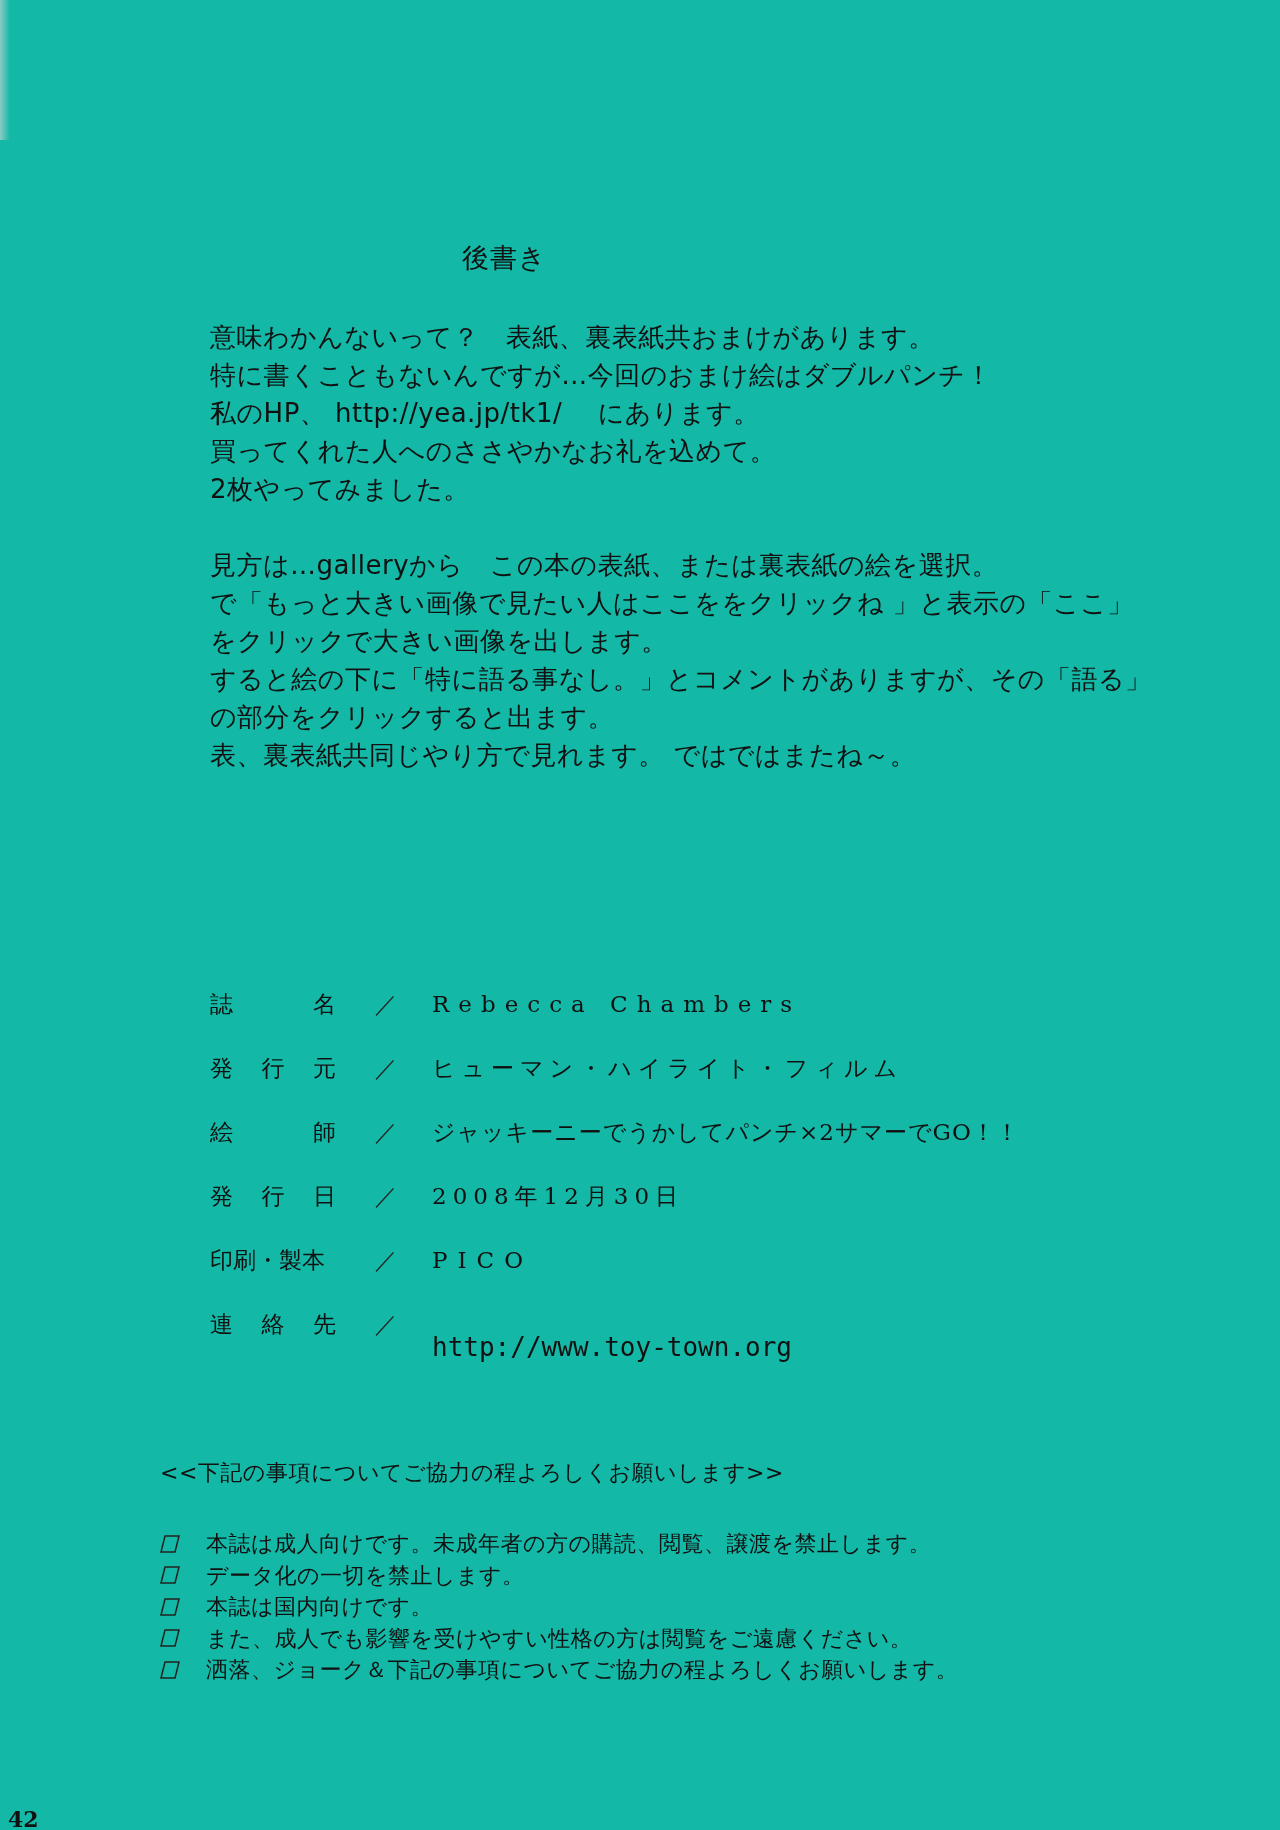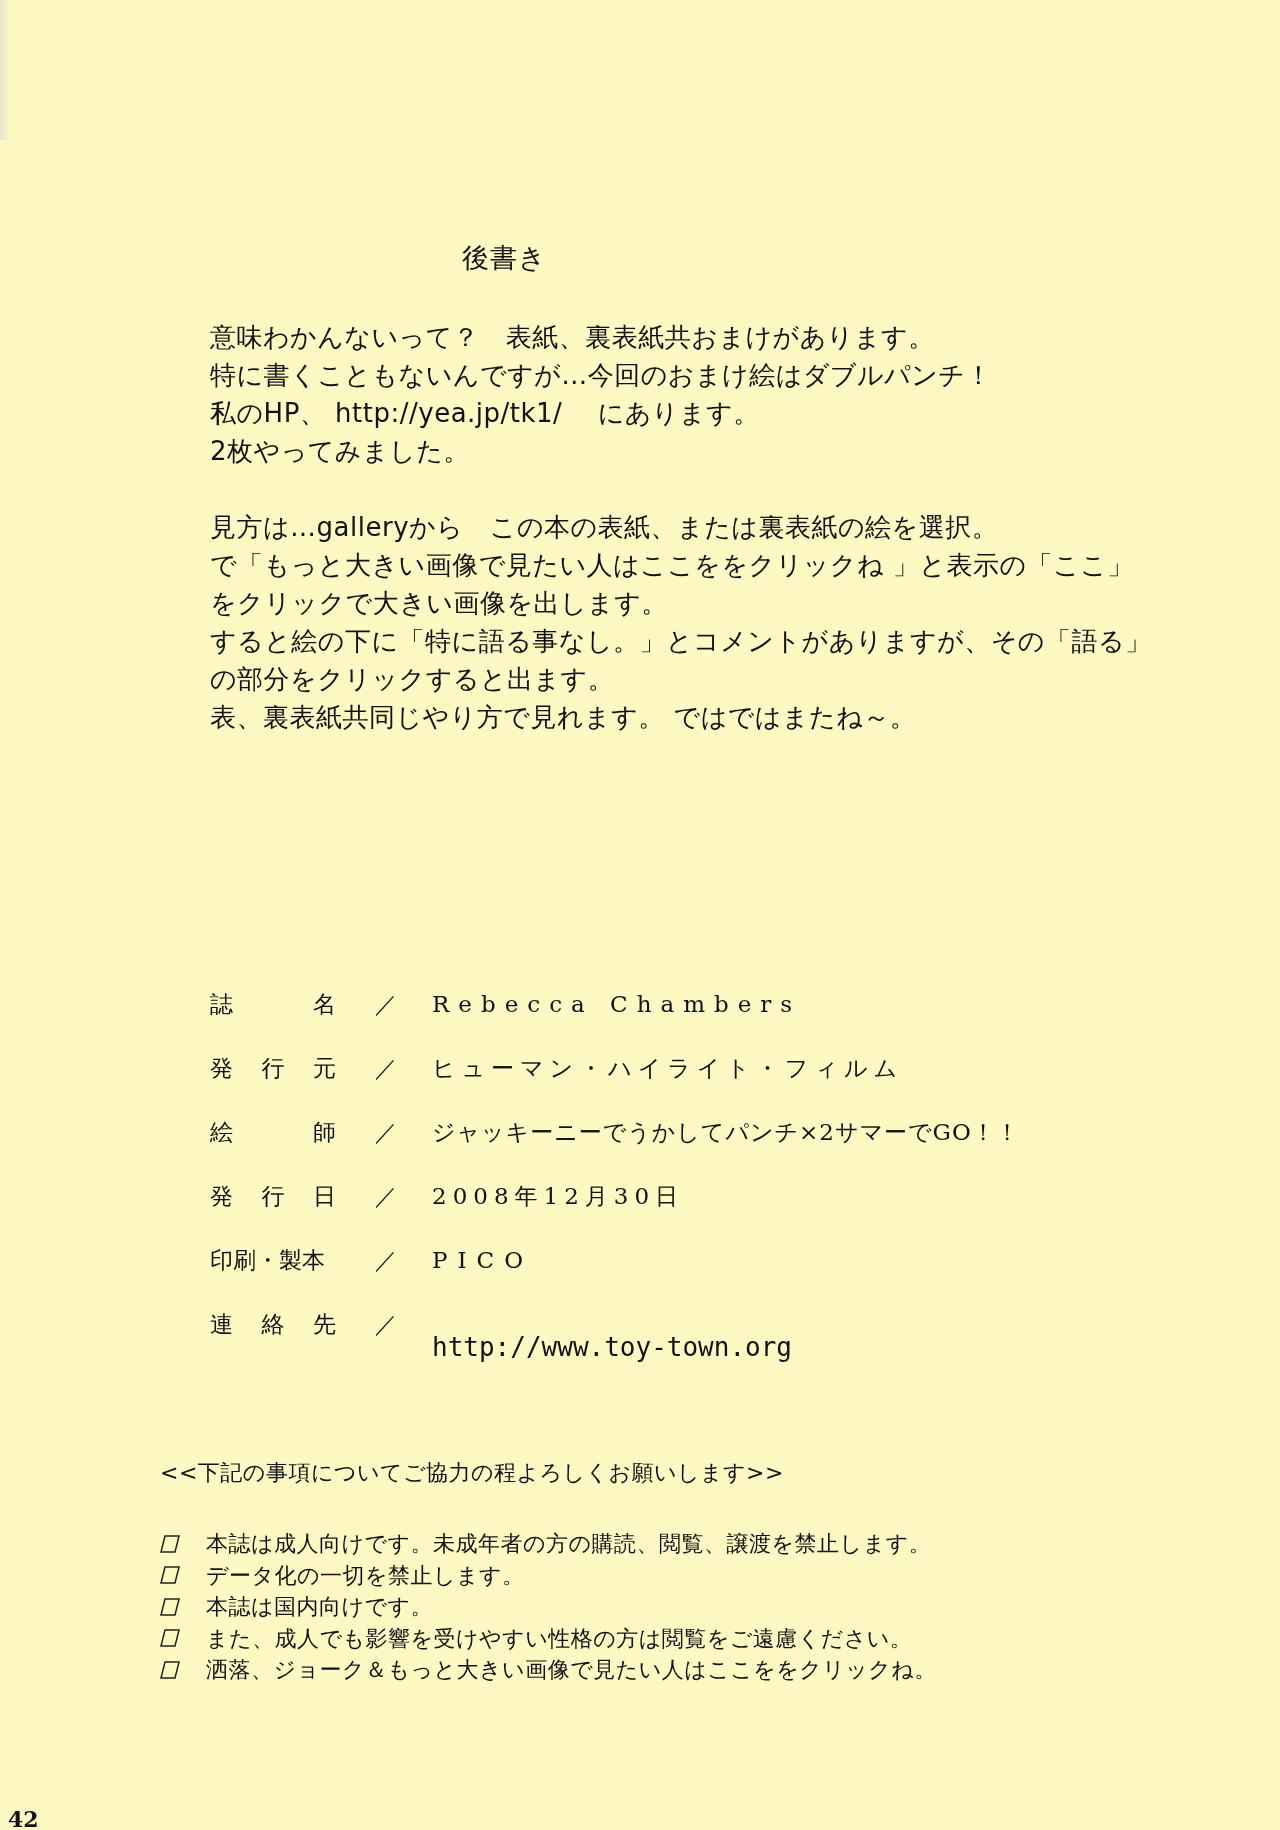--- a/index.html
+++ b/index.html
@@ -13,21 +13,21 @@
       position: relative;
       overflow: hidden;
       color: #111111;
       font-family: "DejaVu Sans", "Liberation Sans", sans-serif;
     }
     .page {
       position: absolute;
       left: 0; top: 0;
       width: 1280px;
       height: 1830px;
-      background: #fef9c3;
+      background: #14b8a6;
     }
     .scan-edge {
       position: absolute;
       left: 0; top: 0;
       width: 10px;
       height: 140px;
       background: linear-gradient(to right, #d8d8d8, rgba(255,255,255,0));
       opacity: 0.6;
     }
     .afterword-title {
@@ -144,20 +144,21 @@
 
 <div class="page">
   <div class="scan-edge"></div>
 
   <div class="afterword-title">後書き</div>
 
   <div class="afterword-body">
     <div class="afterword-line">意味わかんないって？　表紙、裏表紙共おまけがあります。</div>
     <div class="afterword-line">特に書くこともないんですが…今回のおまけ絵はダブルパンチ！</div>
     <div class="afterword-line">私のHP、 http://yea.jp/tk1/　 にあります。</div>
+    <div class="afterword-line">買ってくれた人へのささやかなお礼を込めて。</div>
     <div class="afterword-line">2枚やってみました。</div>
     <div class="afterword-gap"></div>
     <div class="afterword-line">見方は…galleryから　この本の表紙、または裏表紙の絵を選択。</div>
     <div class="afterword-line">で「もっと大きい画像で見たい人はここををクリックね 」と表示の「ここ」</div>
     <div class="afterword-line">をクリックで大きい画像を出します。</div>
     <div class="afterword-line">すると絵の下に「特に語る事なし。」とコメントがありますが、その「語る」</div>
     <div class="afterword-line">の部分をクリックすると出ます。</div>
     <div class="afterword-line">表、裏表紙共同じやり方で見れます。 ではではまたね～。</div>
   </div>
 
@@ -257,20 +258,20 @@
           <div class="notice-line">また、成人でも影響を受けやすい性格の方は閲覧をご遠慮ください。</div>
         </div>
       </div>
       <div class="notice-item">
         <span class="checkbox-icon">
           <svg width="20" height="18" viewBox="0 0 20 18">
               <path d="M5 1 H19 L15 17 H1 Z" fill="none" stroke="#222" stroke-width="1.5"></path>
             </svg>
         </span>
         <div>
-          <div class="notice-line">洒落、ジョーク＆もっと大きい画像で見たい人はここををクリックね。</div>
+          <div class="notice-line">洒落、ジョーク＆下記の事項についてご協力の程よろしくお願いします。</div>
         </div>
       </div>
     </div>
   </div>
 
   <div class="page-number">42</div>
 </div>
 
 </body></html>

